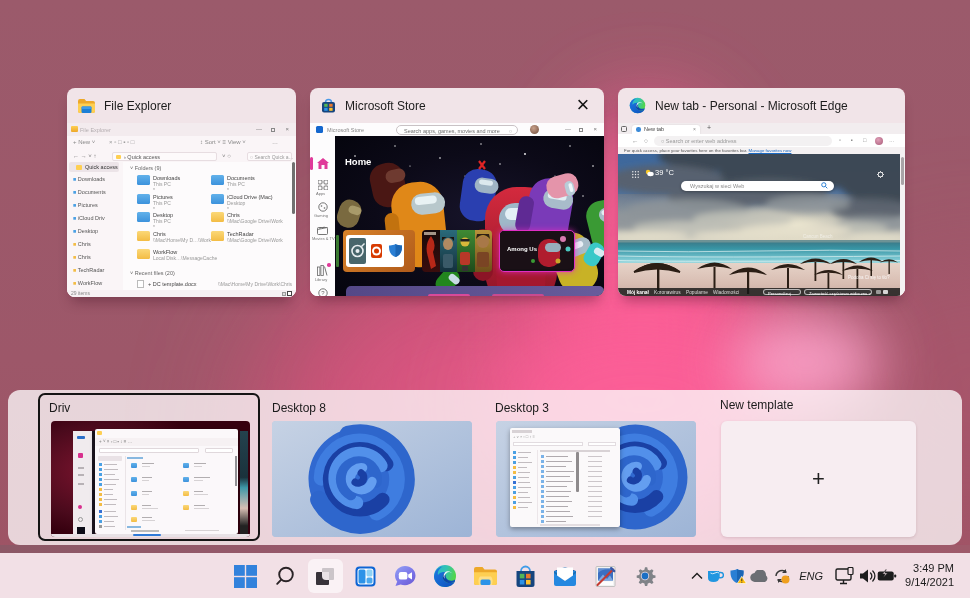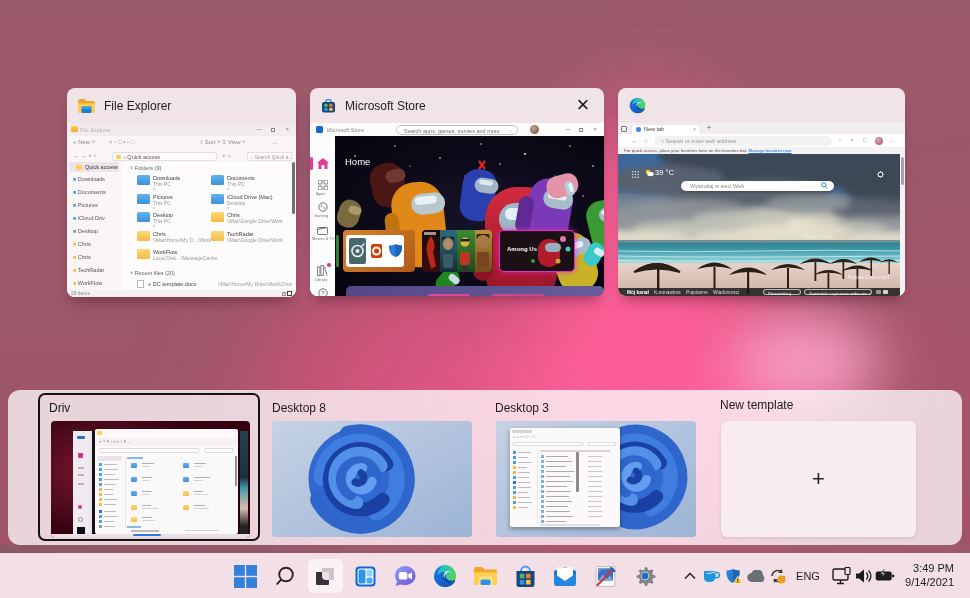--- a/index.html
+++ b/index.html
@@ -35,21 +35,21 @@
 
 #strip { position:absolute; left:8px; top:390px; width:954px; height:155px; border-radius:12px; background:rgba(252,248,250,.78); }
 #band { position:absolute; left:0; top:545px; width:970px; height:8px; background:linear-gradient(90deg,#8c5866 0%,#96586a 30%,#a85a70 58%,#a25a6c 78%,#9e5a6a 100%); }
 .dlabel { position:absolute; font-size:12px; color:#1b1b1b; }
 .dthumb { position:absolute; top:421px; width:200px; height:116px; border-radius:4px; overflow:hidden; background:#b7c6de; }
 #work-box { position:absolute; left:38px; top:393px; width:222px; height:148px; border:2px solid #141414; border-radius:7px; }
 
 #taskbar { position:absolute; left:0; top:553px; width:970px; height:45px; background:#f2e0e6; }
 .tbi { position:absolute; top:7px; width:32px; height:32px; display:flex; align-items:center; justify-content:center; }
 #clock { position:absolute; right:16px; top:9px; text-align:right; font-size:11px; color:#1b1b1b; line-height:13.5px; }
-.tray { position:absolute; top:7px; width:26px; height:32px; display:flex; align-items:center; justify-content:center; }
+.tray { position:absolute; top:7px; width:26px; height:32px; display:flex; align-items:center; justify-content:flex-end;font-style:italic; }
 </style>
 </head>
 <body>
 <div id="stage">
   <svg id="wall" width="970" height="598" viewBox="0 0 970 598">
     <defs>
       <linearGradient id="wbase" x1="0" y1="0" x2="0" y2="1">
         <stop offset="0" stop-color="#9b5a6b"></stop>
           <stop offset=".6" stop-color="#9d5769"></stop>
           <stop offset="1" stop-color="#9e5364"></stop>
@@ -281,21 +281,21 @@
           <g transform="translate(256,95) rotate(30)">
                 <rect x="0" y="0" width="16" height="24" rx="7" fill="#3ac8c8"></rect>
                 <rect x="6" y="4" width="11" height="7" rx="3.5" fill="#d8ecf2"></rect>
               </g>
           <g transform="translate(112,120) rotate(40)">
                 <rect x="0" y="0" width="18" height="26" rx="8" fill="#22861e"></rect>
                 <rect x="7" y="4" width="12" height="7" rx="3.5" fill="#c8dce4"></rect>
               </g>
           </g>
         </svg>
-        <span class="abs" style="left:10px;top:20px;font-size:9.5px;font-weight:normal;color:#fff;">Home</span>
+        <span class="abs" style="left:10px;top:20px;font-size:9.5px;font-weight:bold;color:#fff;">Home</span>
       </div>
 
       <div class="abs" style="left:26px;top:112px;width:3px;height:32px;background:#3a7a30;border-radius:1px;"></div>
       <div class="abs" style="left:33px;top:107px;width:72px;height:42px;border-radius:4px;background:linear-gradient(135deg,#d8832a,#b05a1a);">
         <div class="abs" style="left:3px;top:5px;width:58px;height:32px;background:#fff;border-radius:3px;"></div>
         <div class="abs" style="left:6px;top:8px;width:17px;height:26px;background:#48666b;border-radius:2px;"><svg width="17" height="26" viewBox="0 0 17 26">
               <circle cx="8.5" cy="13" r="5.5" fill="none" stroke="#e8eef0" stroke-width="1.6"></circle>
               <circle cx="8.5" cy="13" r="2" fill="#e8eef0"></circle>
               <path d="M12.5 8.5 l3-3" stroke="#e8eef0" stroke-width="1.4"></path>
             </svg></div>
@@ -405,20 +405,21 @@
           <linearGradient id="edark" x1="0" y1="0" x2="1" y2="0">
               <stop offset="0" stop-color="#0b3f9e"></stop>
               <stop offset="1" stop-color="#0d54c0"></stop>
             </linearGradient>
         </defs>
           <circle cx="12" cy="12" r="11" fill="url(#etop)"></circle>
         <path d="M1 12 A11 11 0 0 0 12 23 C17 23 20.5 20.5 22 17.5 C18 20 13.5 19.5 11 16.5 C8.8 13.8 9.6 10 12.5 8.3 C10 7.6 6.5 8.5 5 11 C4.2 7.5 6.5 4 10 2.2 A11 11 0 0 0 1 12 Z" fill="url(#ewave)"></path>
         <path d="M22 17.5 C18 20 13.5 19.5 11 16.5 C9 14 9.4 10.6 11.7 8.7 C13 10.5 12 12.5 13.5 14.5 C15.5 17 19.5 17.5 22 15.5 Z" fill="url(#edark)"></path>
         <path d="M11.7 8.7 A5 5 0 0 1 19.8 10.6 A4 4 0 0 0 12.6 9.9 A4.2 4.2 0 0 0 12.3 15.2 A5 5 0 0 1 11.7 8.7 Z" fill="#fff" opacity=".95"></path>
         </svg>
+      <span class="ttl">New tab - Personal - Microsoft Edge</span>
     </div>
     <div class="cbody" id="edge-win">
 
       <div class="abs" style="left:0;top:0;right:0;height:11px;background:#f2edef;">
         <div class="abs" style="left:3px;top:2.5px;width:6px;height:6px;border:1px solid #666;border-radius:1.5px;"></div>
         <div class="abs" style="left:14px;top:1.5px;width:68px;height:9.5px;background:#fff;border-radius:3px 3px 0 0;box-shadow:0 0 2px rgba(0,0,0,.12);">
           <div class="abs" style="left:4px;top:2.5px;width:4.5px;height:4.5px;border-radius:50%;background:#3a8ad8;"></div>
           <span class="txt" style="left:12px;top:1.8px;font-size:5.5px;color:#444;">New tab</span>
           <span class="txt" style="right:4px;top:1.5px;font-size:5px;color:#888;">×</span>
         </div>

